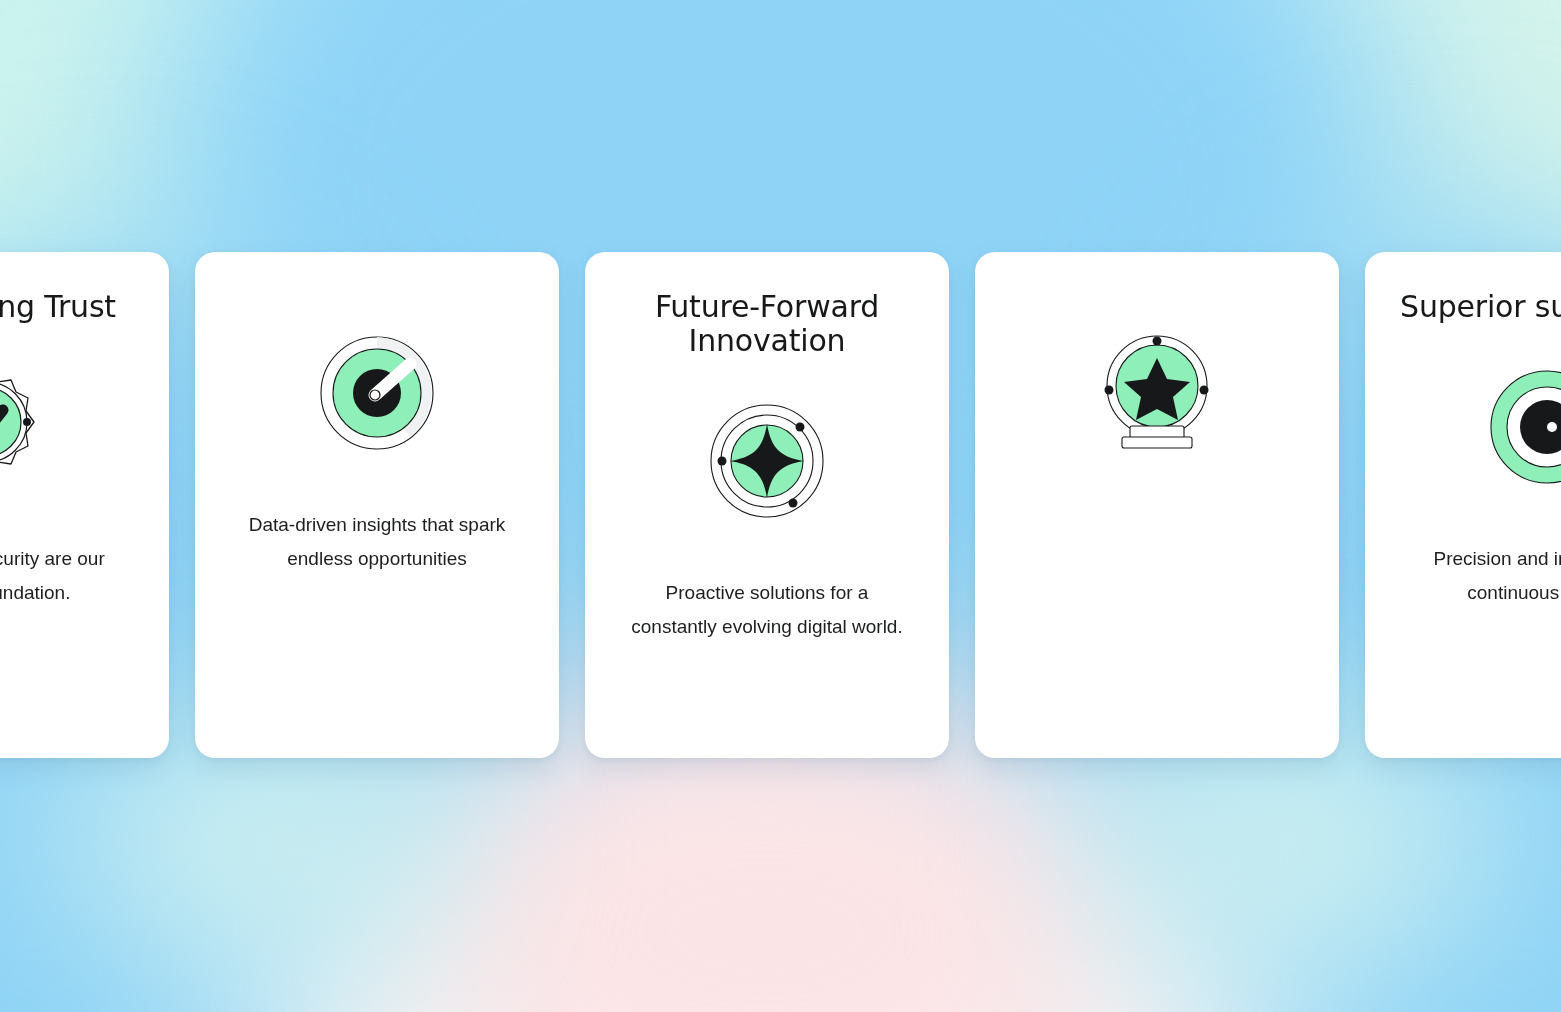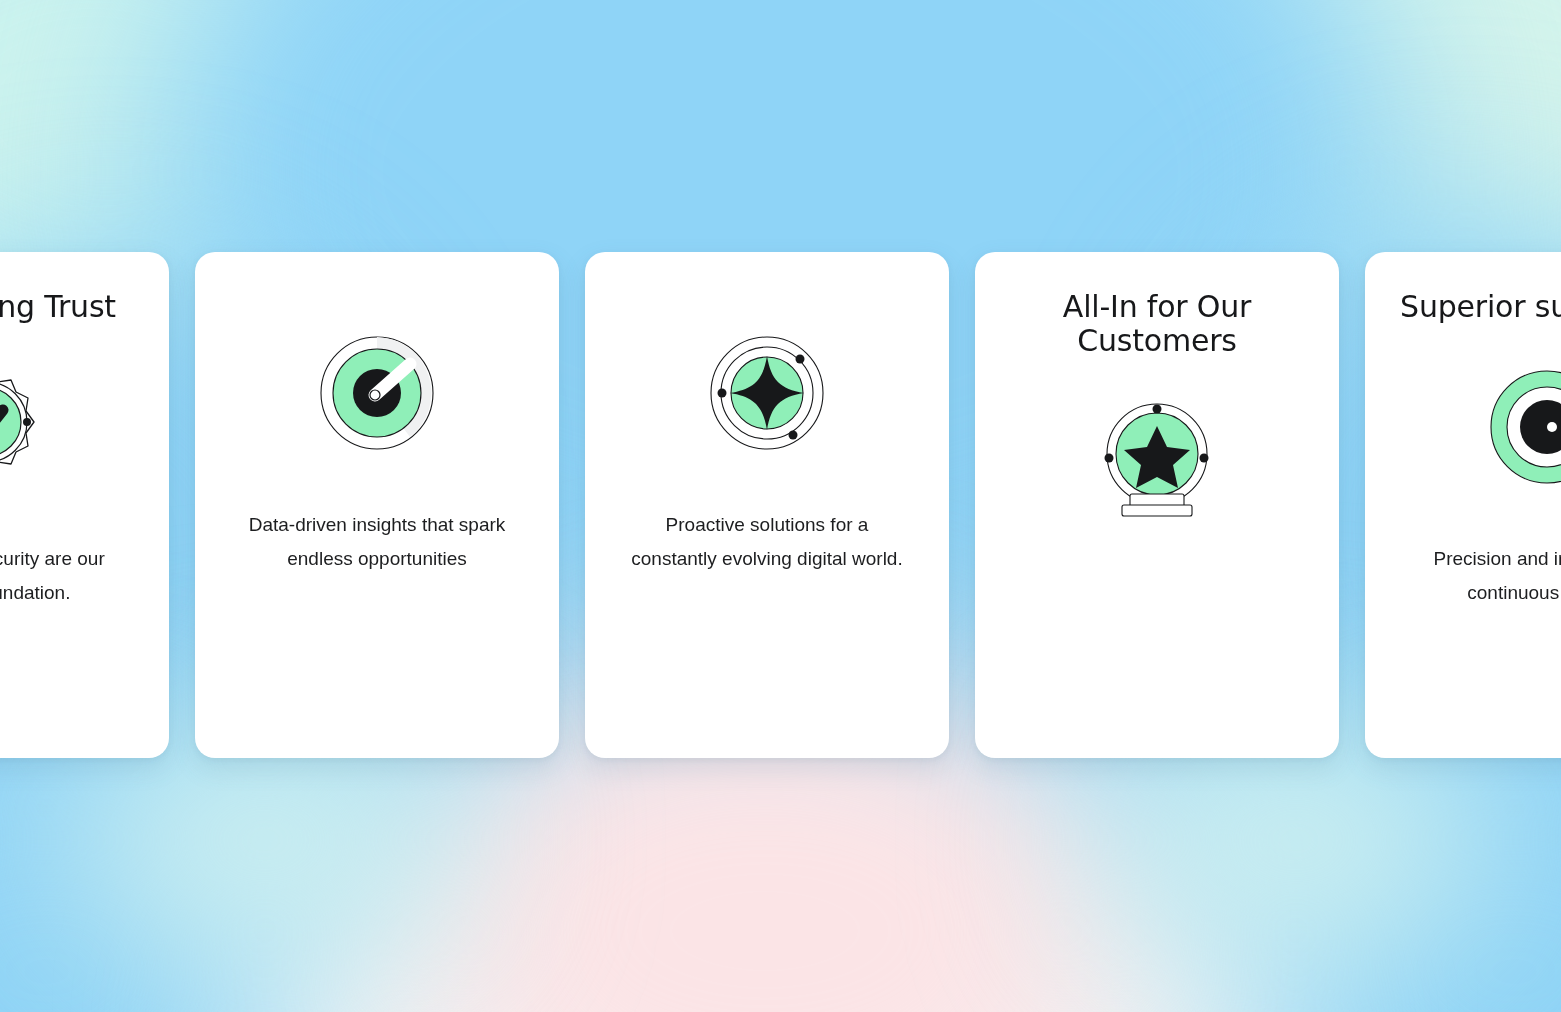--- a/index.html
+++ b/index.html
@@ -190,36 +190,36 @@
           <circle cx="59" cy="59" r="44" fill="#8FEFB8" stroke="#17181a" stroke-width="1.1"></circle>
           <circle cx="59" cy="59" r="24" fill="#17181a"></circle>
           <path d="M57 61 L92 30" fill="none" stroke="#ffffff" stroke-width="13" stroke-linecap="round"></path>
           <circle cx="57" cy="61" r="5" fill="#ffffff" stroke="#17181a" stroke-width="1.2"></circle>
         </svg>
       </div>
       <div class="card-desc">Data-driven insights that spark endless opportunities</div>
     </div>
 
     <div class="card">
+      <div class="card-title">Future-Forward Innovation</div>
       <div class="card-icon">
         <svg width="118" height="118" viewBox="0 0 118 118">
           <circle cx="59" cy="59" r="56" fill="none" stroke="#17181a" stroke-width="1.1"></circle>
           <circle cx="59" cy="59" r="46" fill="none" stroke="#17181a" stroke-width="1.1"></circle>
           <circle cx="59" cy="59" r="36" fill="#8FEFB8" stroke="#17181a" stroke-width="1.1"></circle>
           <path d="M59 22 C63 46 72 55 96 59 C72 63 63 72 59 96 C55 72 46 63 22 59 C46 55 55 46 59 22 Z" fill="#17181a"></path>
           <circle cx="92" cy="25" r="4.5" fill="#17181a"></circle>
           <circle cx="14" cy="59" r="4.5" fill="#17181a"></circle>
           <circle cx="85" cy="101" r="4.5" fill="#17181a"></circle>
         </svg>
       </div>
       <div class="card-desc">Proactive solutions for a constantly evolving digital world.</div>
     </div>
 
     <div class="card">
-      <div class="card-title">All-In for Our Customers</div>
       <div class="card-icon">
         <svg width="118" height="118" viewBox="0 0 118 118">
           <circle cx="59" cy="52" r="50" fill="#ffffff" stroke="#17181a" stroke-width="1.1"></circle>
           <circle cx="59" cy="52" r="41" fill="#8FEFB8" stroke="#17181a" stroke-width="1.1"></circle>
           <rect x="32" y="92" width="54" height="13" rx="2" fill="#ffffff" stroke="#17181a" stroke-width="1.1"></rect>
           <rect x="24" y="103" width="70" height="11" rx="2" fill="#ffffff" stroke="#17181a" stroke-width="1.1"></rect>
           <path d="M59 24 L69 45 L92 48 L75 63 L80 86 L59 75 L38 86 L43 63 L26 48 L49 45 Z" fill="#17181a"></path>
           <circle cx="59" cy="7" r="4.5" fill="#17181a"></circle>
           <circle cx="11" cy="56" r="4.5" fill="#17181a"></circle>
           <circle cx="106" cy="56" r="4.5" fill="#17181a"></circle>

